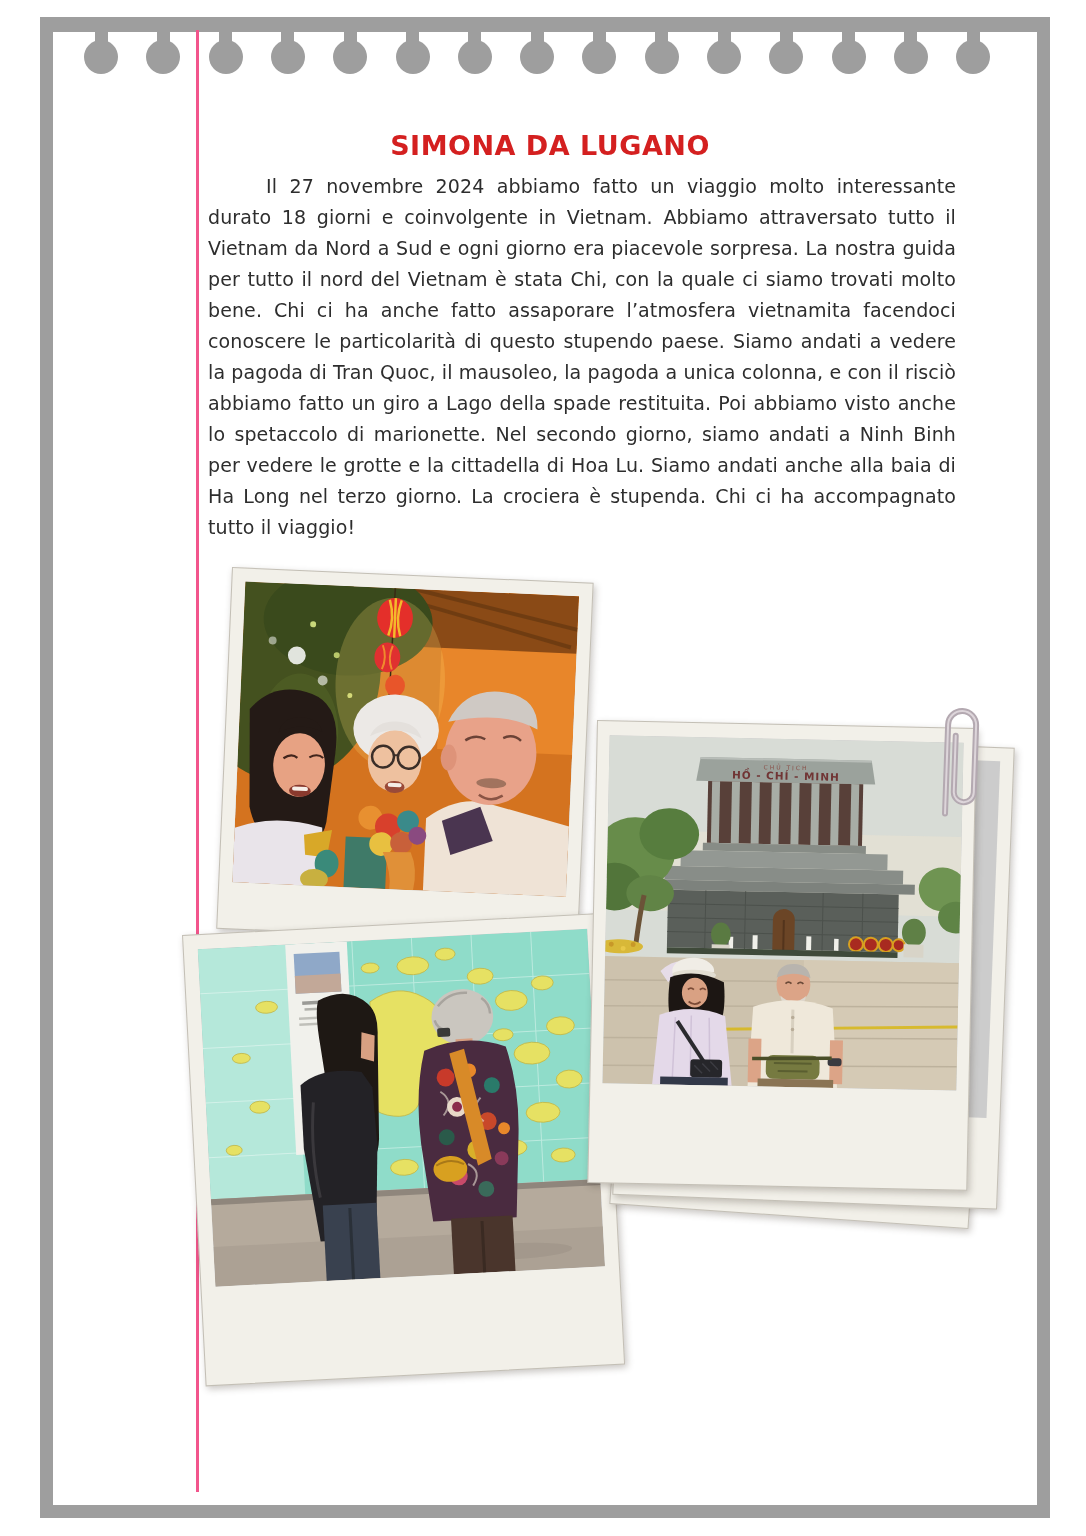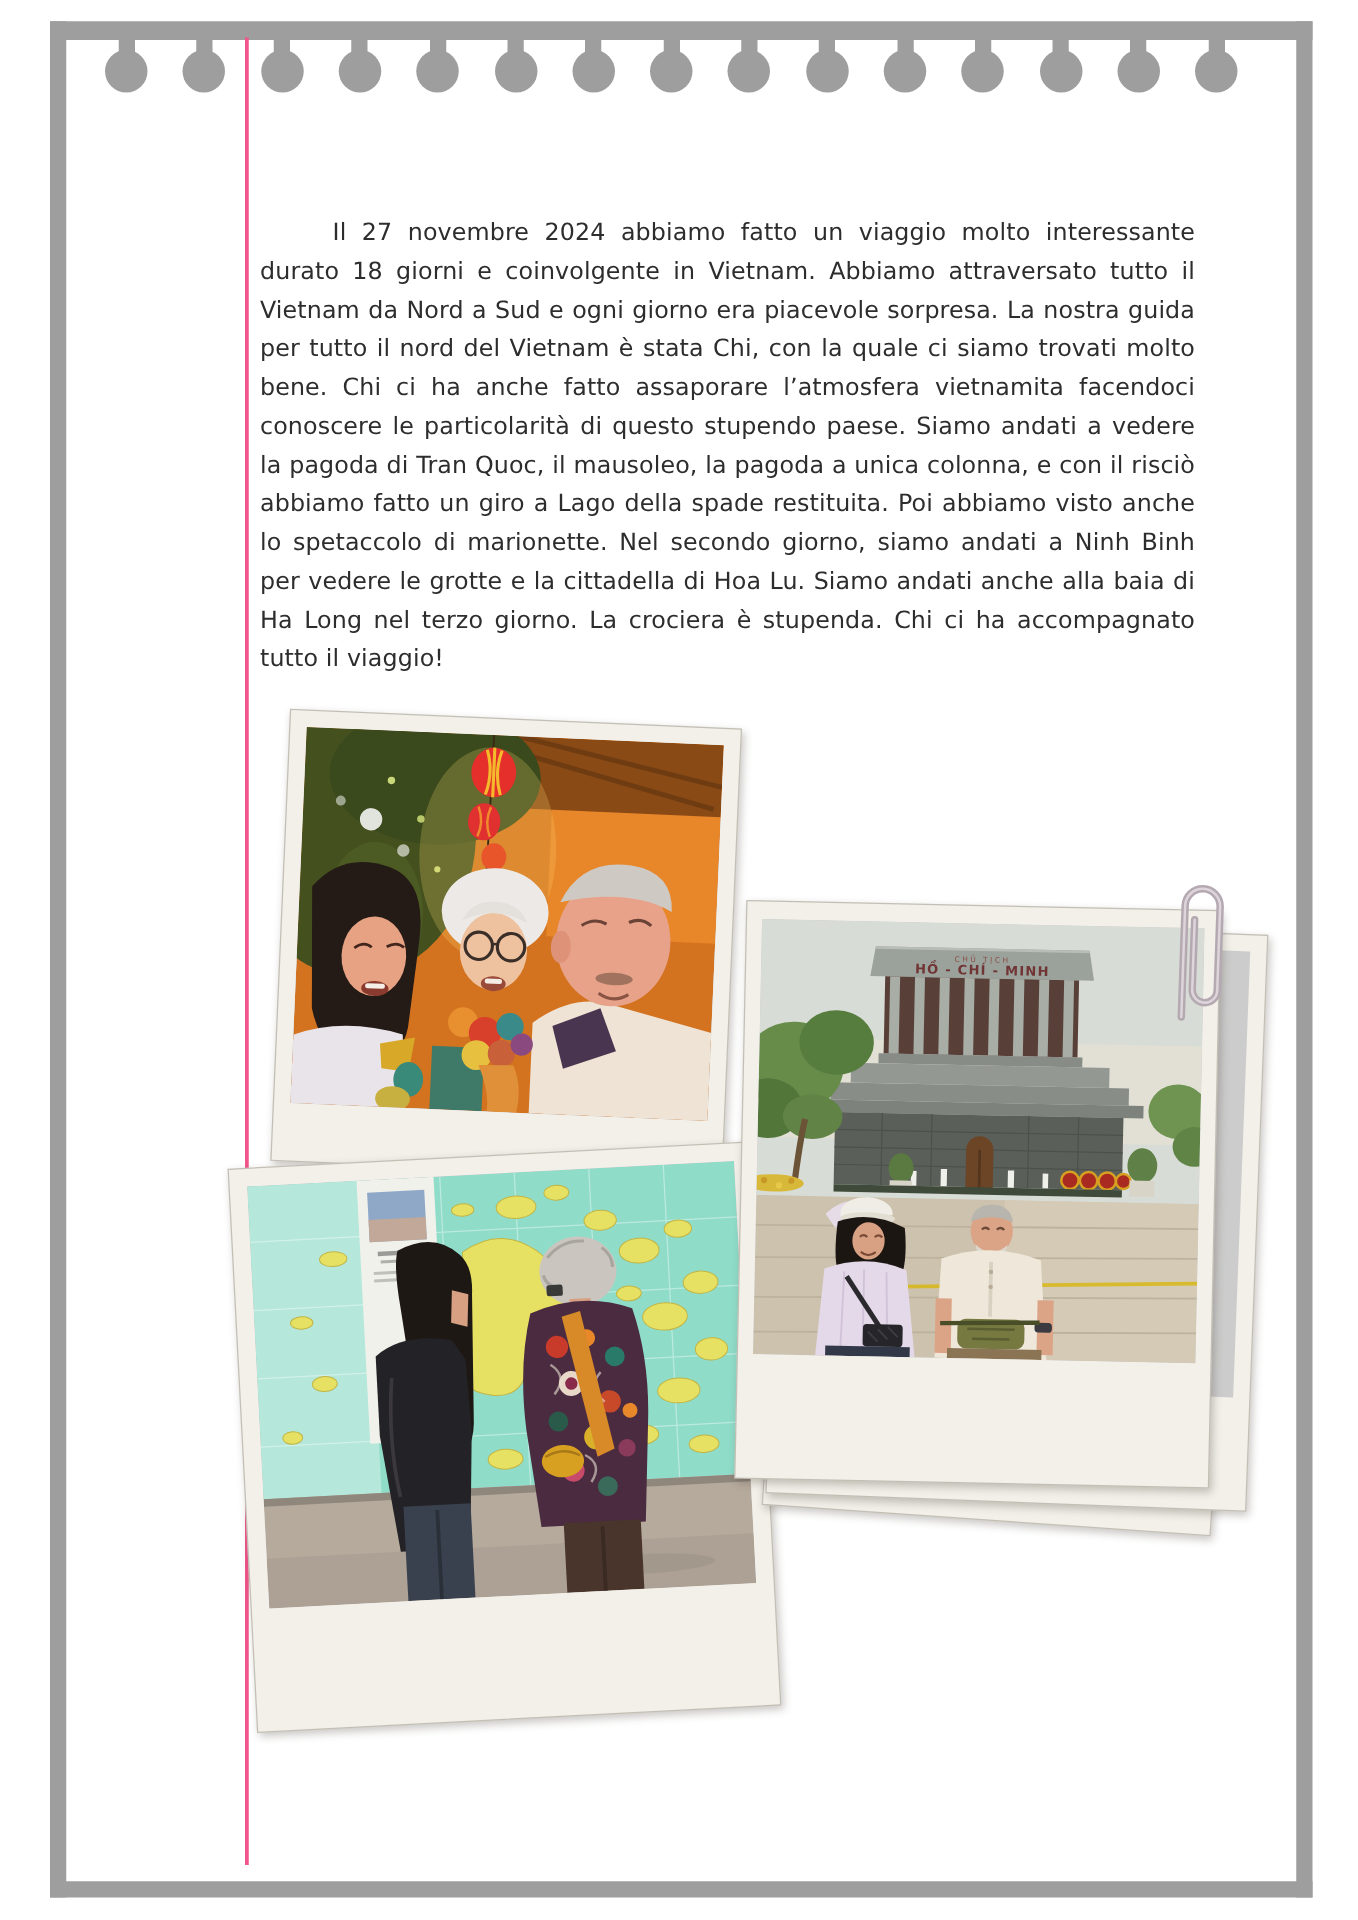--- a/index.html
+++ b/index.html
@@ -82,20 +82,21 @@
       <div class="hole" style="left: 599.4px;"></div>
       <div class="hole" style="left: 661.7px;"></div>
       <div class="hole" style="left: 724px;"></div>
       <div class="hole" style="left: 786.3px;"></div>
       <div class="hole" style="left: 848.6px;"></div>
       <div class="hole" style="left: 910.9px;"></div>
       <div class="hole" style="left: 973.2px;"></div>
     </div>
   <div class="margin-line"></div>
 
+  <h1 class="title">SIMONA DA LUGANO</h1>
   <p class="body-text">Il 27 novembre 2024 abbiamo fatto un viaggio molto interessante durato 18 giorni e coinvolgente in Vietnam. Abbiamo attraversato tutto il Vietnam da Nord a Sud e ogni giorno era piacevole sorpresa. La nostra guida per tutto il nord del Vietnam è stata Chi, con la quale ci siamo trovati molto bene. Chi ci ha anche fatto assaporare l’atmosfera vietnamita facendoci conoscere le particolarità di questo stupendo paese. Siamo andati a vedere la pagoda di Tran Quoc, il mausoleo, la pagoda a unica colonna, e con il risciò abbiamo fatto un giro a Lago della spade restituita. Poi abbiamo visto anche lo spetaccolo di marionette. Nel secondo giorno, siamo andati a Ninh Binh per vedere le grotte e la cittadella di Hoa Lu. Siamo andati anche alla baia di Ha Long nel terzo giorno. La crociera è stupenda. Chi ci ha accompagnato tutto il viaggio!</p>
 
   <div class="photo-stack">
 
     <figure class="polaroid p-selfie" style="margin:0">
       <div class="ph">
         <svg viewBox="0 0 336 303" preserveAspectRatio="none">
           <rect x="0" y="0" width="336" height="303" fill="#d4731f"></rect>
           <rect x="200" y="0" width="136" height="160" fill="#e8862a"></rect>
           <rect x="150" y="0" width="186" height="58" fill="#8a4a16"></rect>

